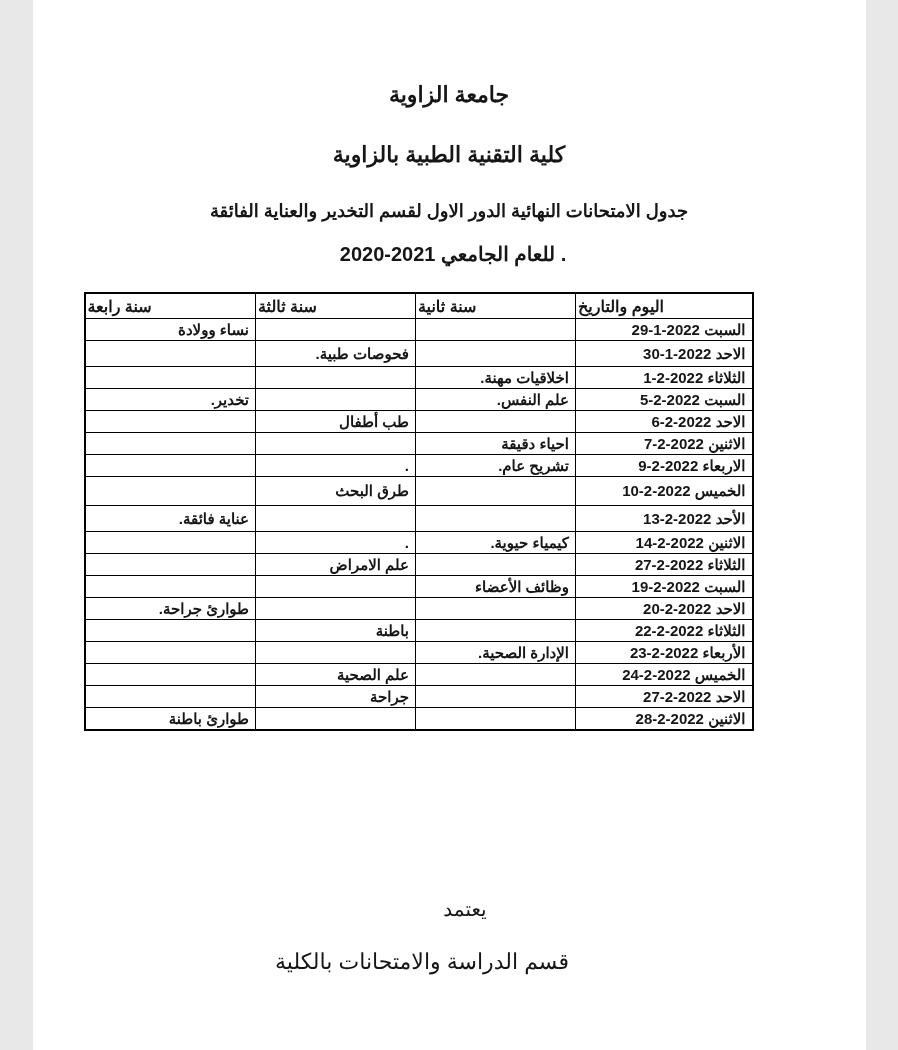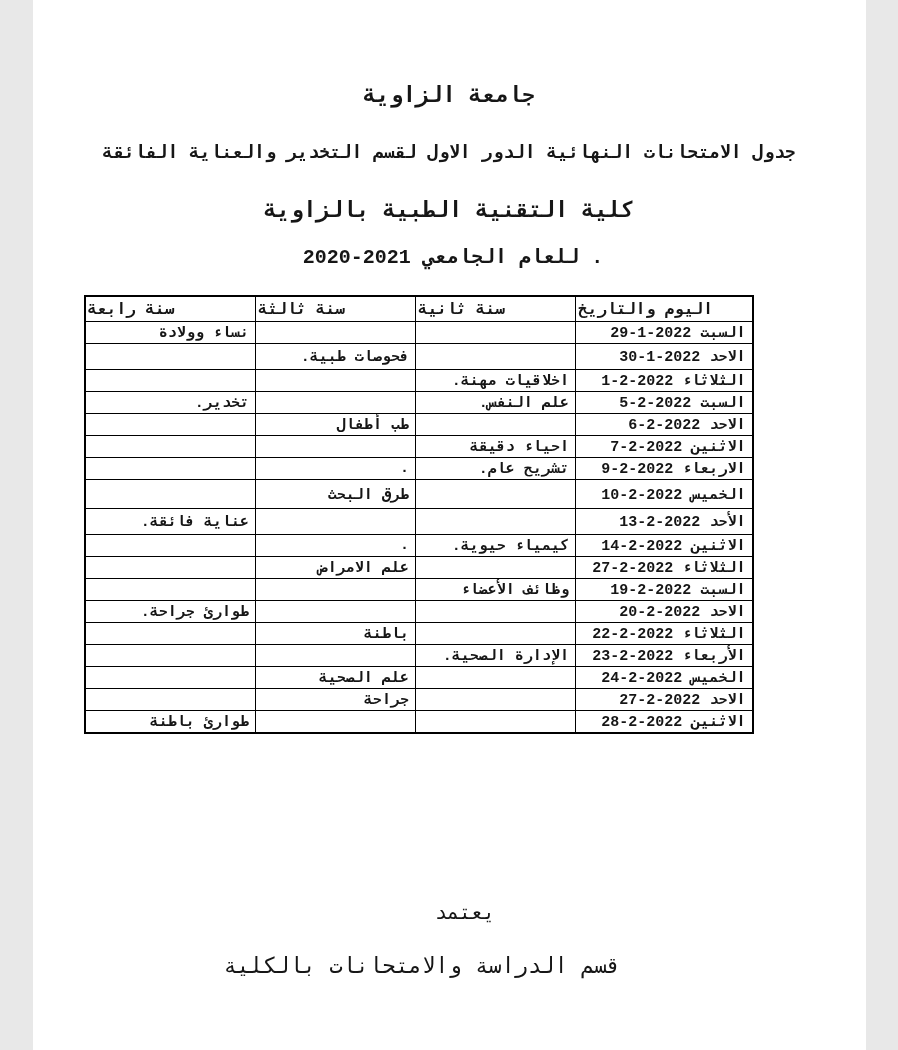--- a/index.html
+++ b/index.html
@@ -3,21 +3,21 @@
 <meta charset="utf-8">
 <style>
   html, body { margin: 0; padding: 0; background: #e8e8e8; }
   .page {
     position: relative;
     width: 833px;
     height: 1050px;
     margin: 0 auto;
     background: #ffffff;
     color: #161616;
-    font-family: Liberation Mono, monospace;
+    font-family: Liberation Sans, sans-serif;
     direction: rtl;
     overflow: hidden;
   }
   .doc-line { text-align: center; font-weight: bold; white-space: nowrap; }
   .title-university   { padding-top: 82px; font-size: 22px; }
   .title-college      { margin-top: 34px;  font-size: 22px; }
   .title-schedule     { margin-top: 32px;  font-size: 18px; }
   .title-year         { margin-top: 20px;  font-size: 20px; padding-left: 8px; }
 
   table.exam-table {
@@ -67,23 +67,23 @@
     transform: translateX(-27px);
   }
 </style>
 </head>
 <body>
 
 <div class="page">
 
   <div class="doc-line title-university">جامعة الزاوية</div>
 
+  <div class="doc-line title-college">كلية التقنية الطبية بالزاوية</div>
+
   <div class="doc-line title-schedule">جدول الامتحانات النهائية الدور الاول لقسم التخدير والعناية الفائقة</div>
-
-  <div class="doc-line title-college">كلية التقنية الطبية بالزاوية</div>
 
   <div class="doc-line title-year">. للعام الجامعي 2021-2020</div>
 
   <table class="exam-table">
     <colgroup>
       <col style="width:177px">
       <col style="width:160px">
       <col style="width:160px">
       <col style="width:171px">
     </colgroup>

